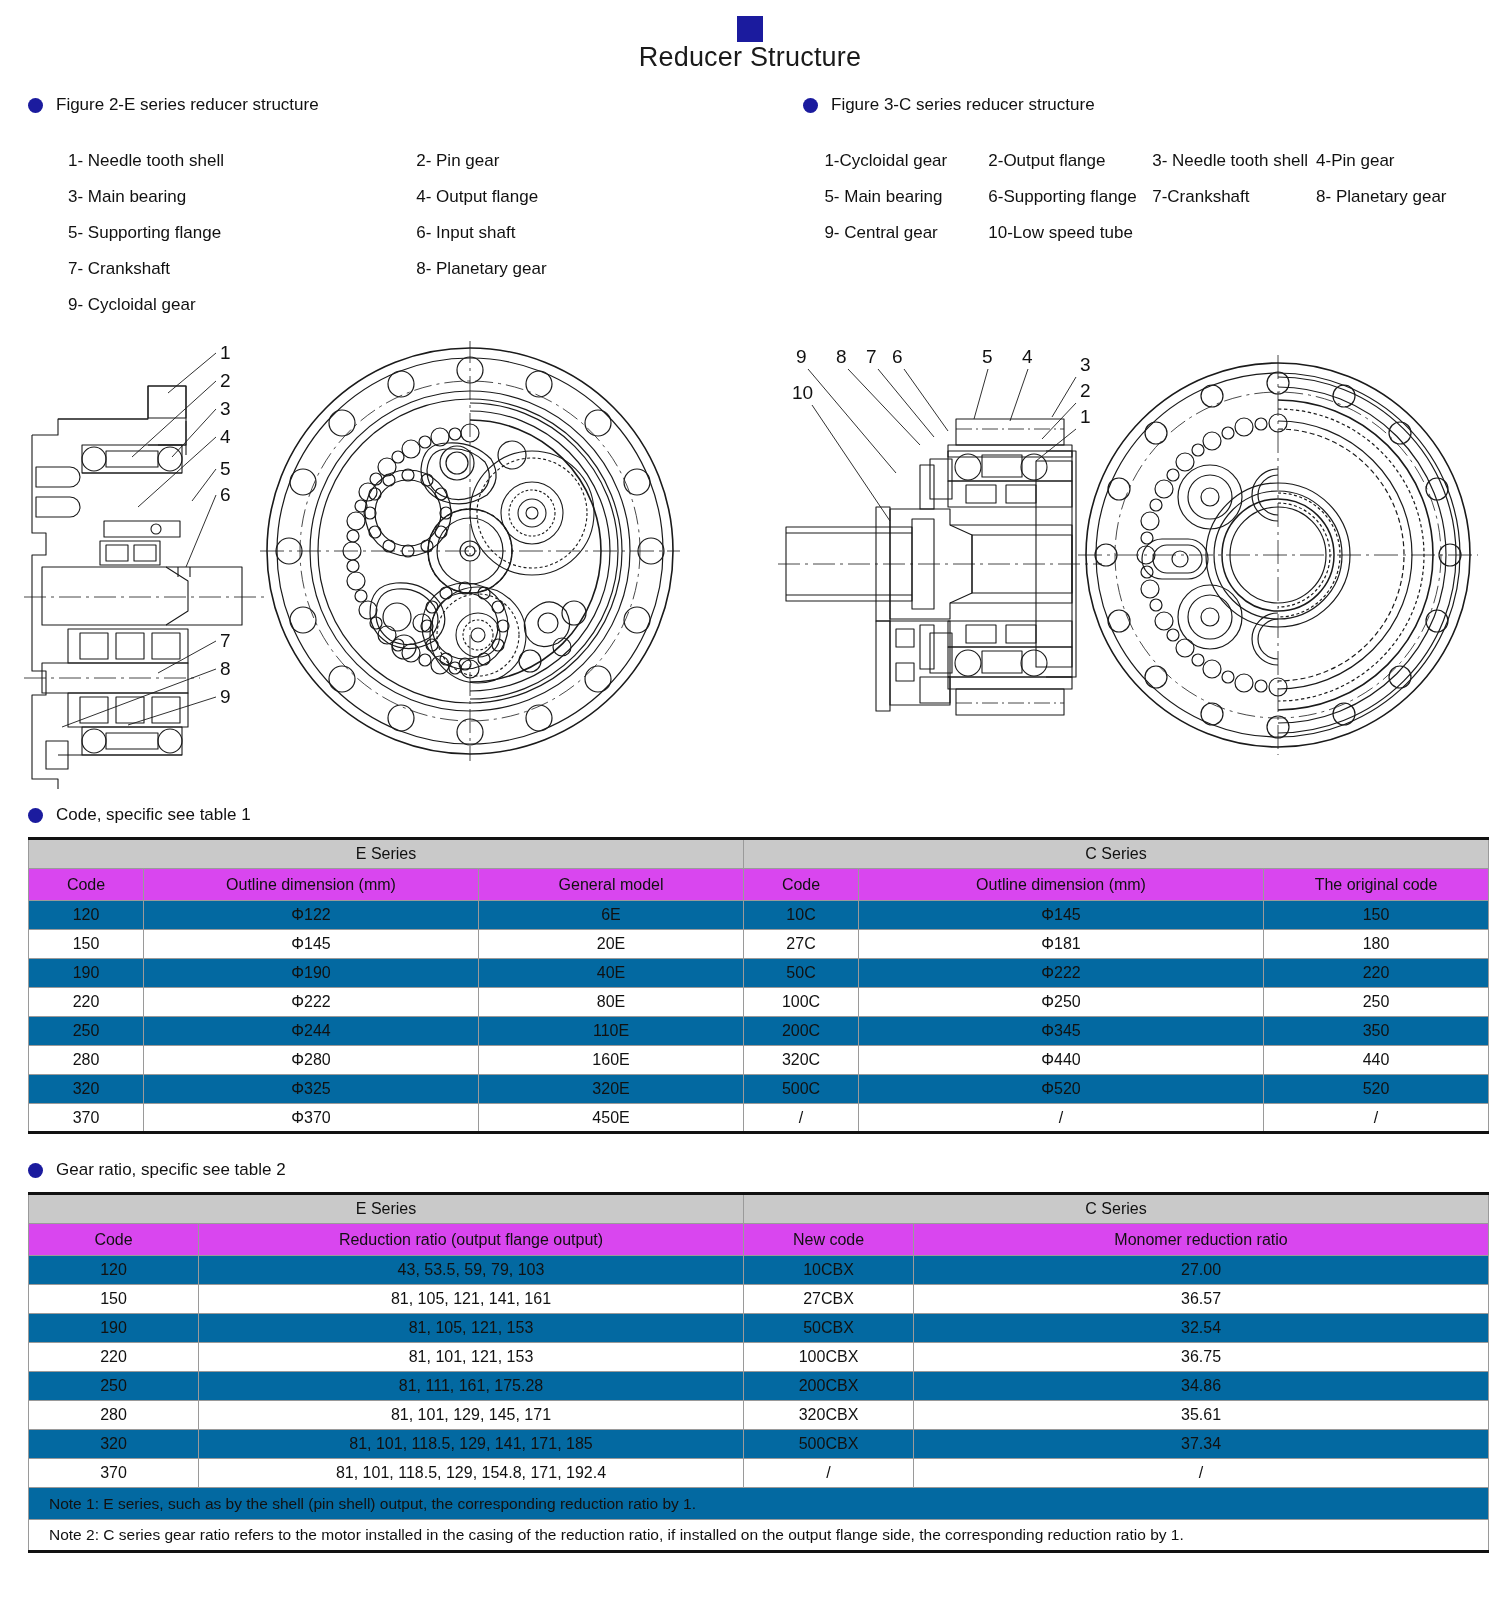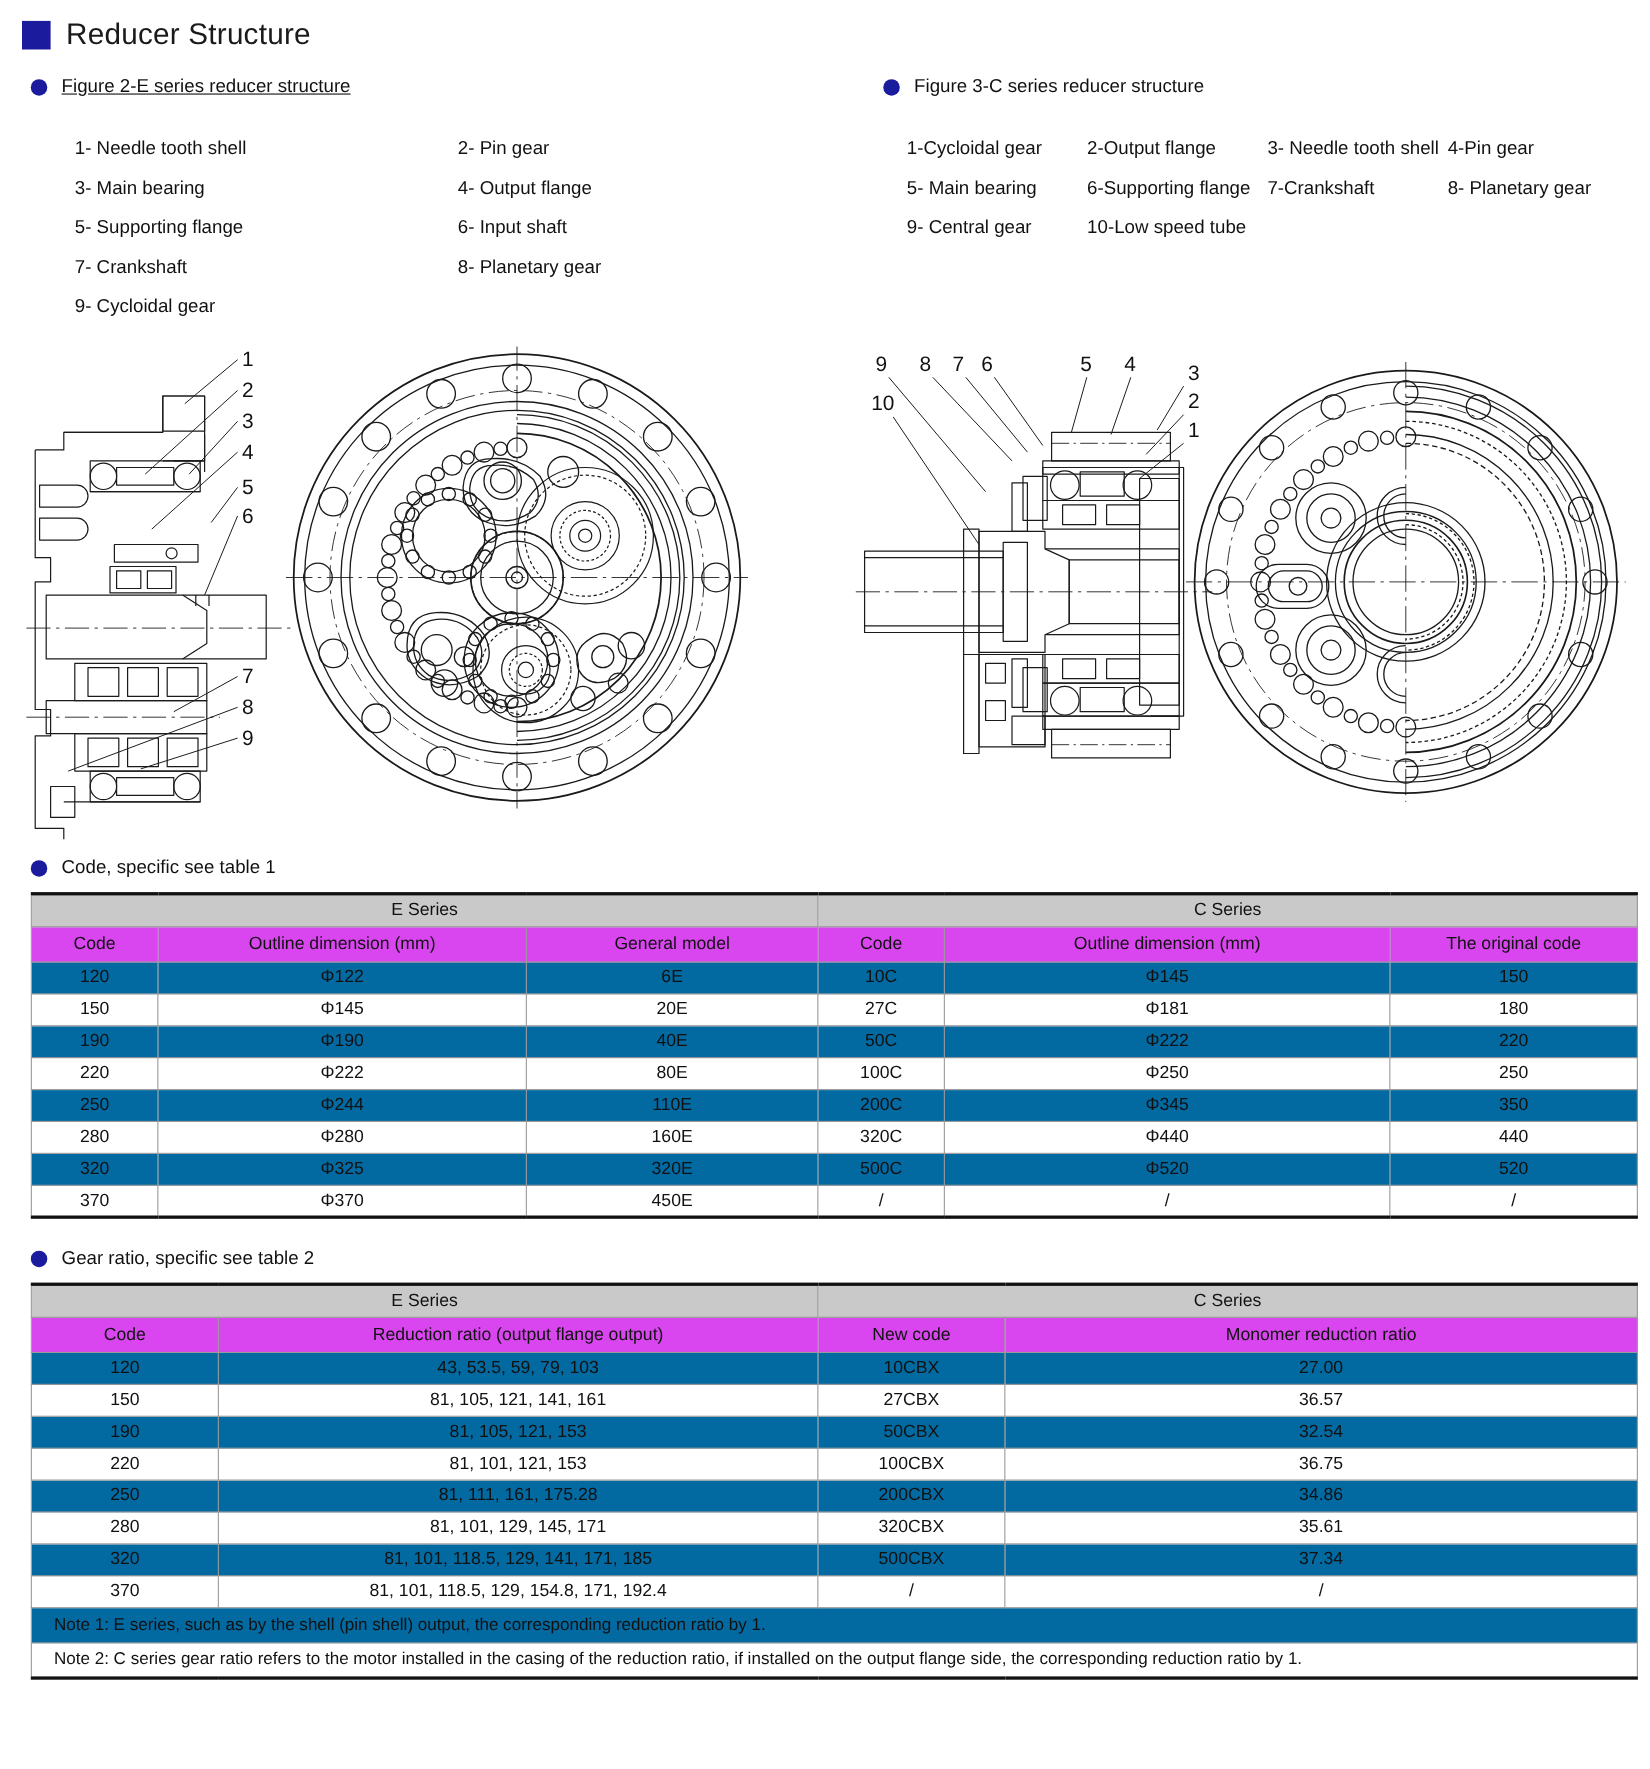--- a/index.html
+++ b/index.html
@@ -7,28 +7,28 @@
   body {
     width:1500px; height:1608px;
     background:#ffffff;
     font-family:"Liberation Sans", sans-serif;
     color:#111;
     overflow:hidden;
   }
   .page { position:relative; width:1500px; height:1608px; padding:0 20px; }
 
   
-  .title-row { display:flex; align-items:center; gap:14px; padding-top:16px; }
+  .title-row { display:flex; align-items:center; padding-top:16px;flex-direction:column; }
   .title-mark { width:26px; height:26px; background:#1b1b9e; flex:0 0 auto; }
   .title-text { font-size:27px; font-weight:400; letter-spacing:.2px; color:#1a1a1a; }
 
   
   .fig-captions { display:flex; margin-top:22px; }
   .fig-cap { display:flex; align-items:center; gap:13px; }
-  .fig-cap.left { width:765px; padding-left:8px;text-decoration:underline; }
+  .fig-cap.left { width:765px; padding-left:8px; }
   .fig-cap.right { padding-left:18px; }
   .dot { width:15px; height:15px; border-radius:50%; background:#1b1b9e; flex:0 0 auto; }
   .fig-cap-text { font-size:17px; }
 
   
   .legends { display:flex; margin-top:36px; }
   .legend-col { width:765px; padding-left:48px; }
   .legend-col.right { width:735px; padding-left:60px; }
   .legend-grid { display:grid; grid-template-columns:1fr 1fr; row-gap:16px; }
   .legend-col.right .legend-grid { grid-template-columns:1fr 1fr 1fr 1fr; }

